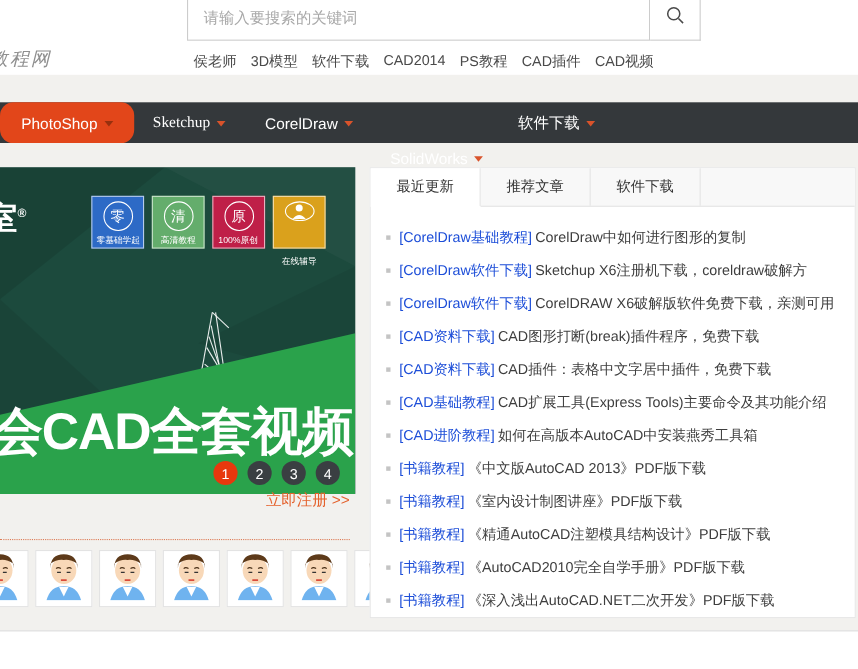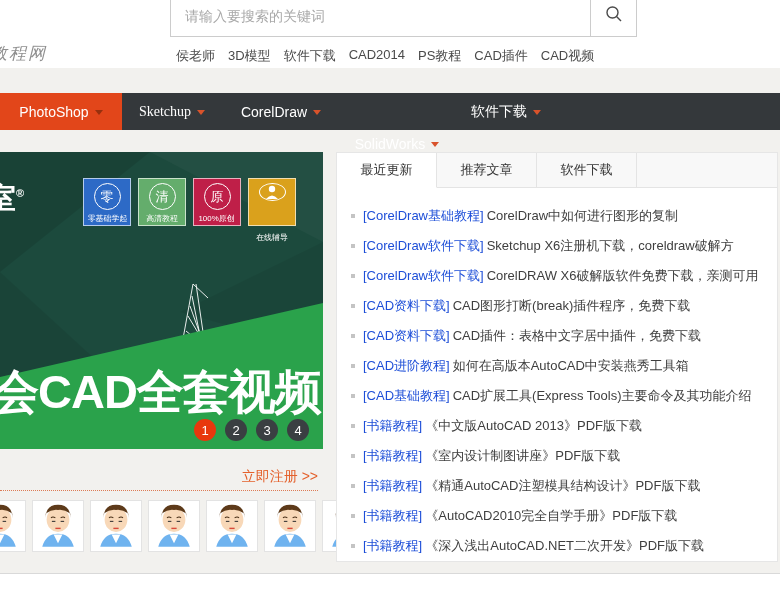--- a/index.html
+++ b/index.html
@@ -17,21 +17,21 @@
   .search-btn { width:46px; height:43px; border:1px solid #cccccc; border-left:none; background:#fff;
                 display:flex; align-items:center; justify-content:center; cursor:pointer; }
   .logo { position:absolute; left:-10px; top:42px; font-family:"Liberation Serif",serif; font-style:italic;
           font-size:17px; color:#8f8f8f; letter-spacing:2px; white-space:nowrap; }
   .quick-links { position:absolute; left:176px; top:47px; display:flex; gap:13px; font-size:13px; color:#4a4a4a; }
   .quick-links span { cursor:pointer; white-space:nowrap; }
 
   
   .main-nav { position:absolute; left:0; top:93px; width:780px; height:37px; background:#34383b; display:flex; z-index:4; }
   .nav-item { height:37px; display:flex; align-items:center; justify-content:center; gap:6px;
-              color:#fff; font-size:14px; cursor:pointer; }
+              color:#fff; font-size:14px; cursor:pointer;border-radius:12px; }
   .nav-item:nth-child(1){ width:122px; background:#e2461a; }
   .nav-item:nth-child(2){ width:100px;font-family:Liberation Serif, serif; }
   .nav-item:nth-child(3){ width:118px; }
   .nav-item:nth-child(4){ width:114px;margin-top:32px; }
   .nav-item:nth-child(5){ width:104px; }
   .caret { width:0; height:0; border-left:4px solid transparent; border-right:4px solid transparent;
            border-top:5px solid #d9532b; margin-top:2px; }
   .nav-item.active .caret { border-top-color:#97300e; }
 
   
@@ -48,21 +48,21 @@
   .tower { position:absolute; left:138px; top:124px; z-index:1; }
   .green-band { position:absolute; left:0; top:0; width:323px; height:297px; z-index:2; pointer-events:none; }
   .headline { position:absolute; left:-8px; top:216px; z-index:3; color:#fff; font-size:47px; font-weight:bold;
               line-height:1; white-space:nowrap; letter-spacing:-1px; }
   .dots { position:absolute; left:194px; top:267px; display:flex; gap:9px; z-index:4; }
   .dot { width:22px; height:22px; border-radius:50%; background:#3a3f42; color:#fff; font-size:13px;
          display:flex; align-items:center; justify-content:center; cursor:pointer; }
   .dot.active { background:#e8380d; }
 
   
-  .register-link { position:absolute; left:0; top:468px; width:318px; text-align:right; font-size:14px;
+  .register-link { position:absolute; left:0; top:446px; width:318px; text-align:right; font-size:14px;
                    color:#e4612c; cursor:pointer; z-index:3; }
   .dotted-sep { position:absolute; left:0; top:490px; width:318px; border-top:1px dotted #dd7b55; }
   .avatars { position:absolute; left:-26px; top:500px; display:flex; gap:6px; }
   .avatar-box { width:50px; height:50px; background:#fff; border:1px solid #e3e3e3;
                 display:flex; align-items:flex-end; justify-content:center; overflow:hidden; cursor:pointer; }
 
   
   .panel { position:absolute; left:336px; top:152px; width:442px; height:410px; box-sizing:border-box;
            background:#fff; border:1px solid #e6e6e6; }
   .tabstrip { height:34px; background:#f8f8f8; border-bottom:1px solid #e4e4e4; display:flex; }
@@ -307,30 +307,30 @@
           <span class="cat">[CAD资料下载]</span>
           <span class="title">CAD图形打断(break)插件程序，免费下载</span>
         </div>
         <div class="article">
           <span class="bullet"></span>
           <span class="cat">[CAD资料下载]</span>
           <span class="title">CAD插件：表格中文字居中插件，免费下载</span>
         </div>
         <div class="article">
           <span class="bullet"></span>
+          <span class="cat">[CAD基础教程]</span>
+          <span class="title">CAD扩展工具(Express Tools)主要命令及其功能介绍</span>
+        </div>
+        <div class="article">
+          <span class="bullet"></span>
           <span class="cat">[CAD进阶教程]</span>
           <span class="title">如何在高版本AutoCAD中安装燕秀工具箱</span>
         </div>
         <div class="article">
           <span class="bullet"></span>
-          <span class="cat">[CAD基础教程]</span>
-          <span class="title">CAD扩展工具(Express Tools)主要命令及其功能介绍</span>
-        </div>
-        <div class="article">
-          <span class="bullet"></span>
           <span class="cat">[书籍教程]</span>
           <span class="title">《中文版AutoCAD 2013》PDF版下载</span>
         </div>
         <div class="article">
           <span class="bullet"></span>
           <span class="cat">[书籍教程]</span>
           <span class="title">《室内设计制图讲座》PDF版下载</span>
         </div>
         <div class="article">
           <span class="bullet"></span>

